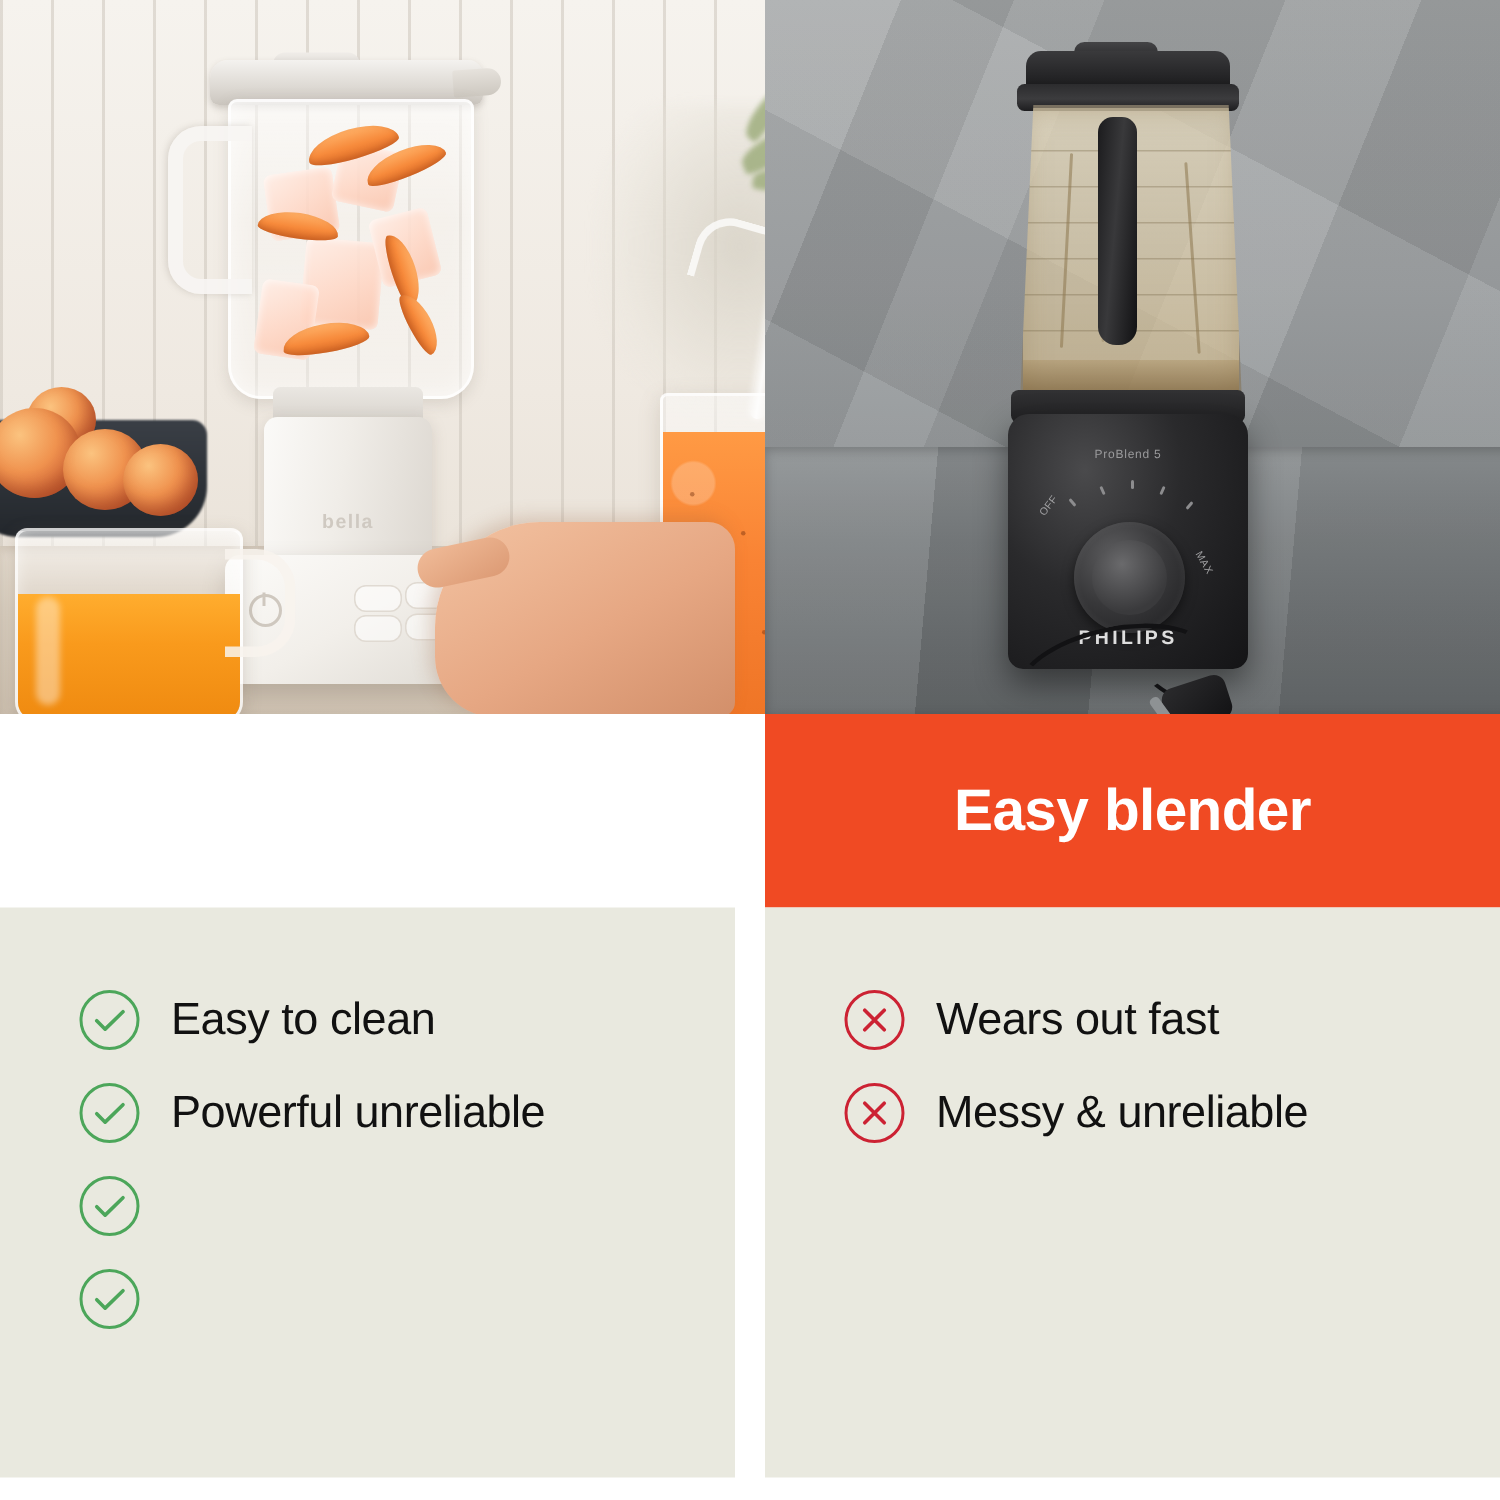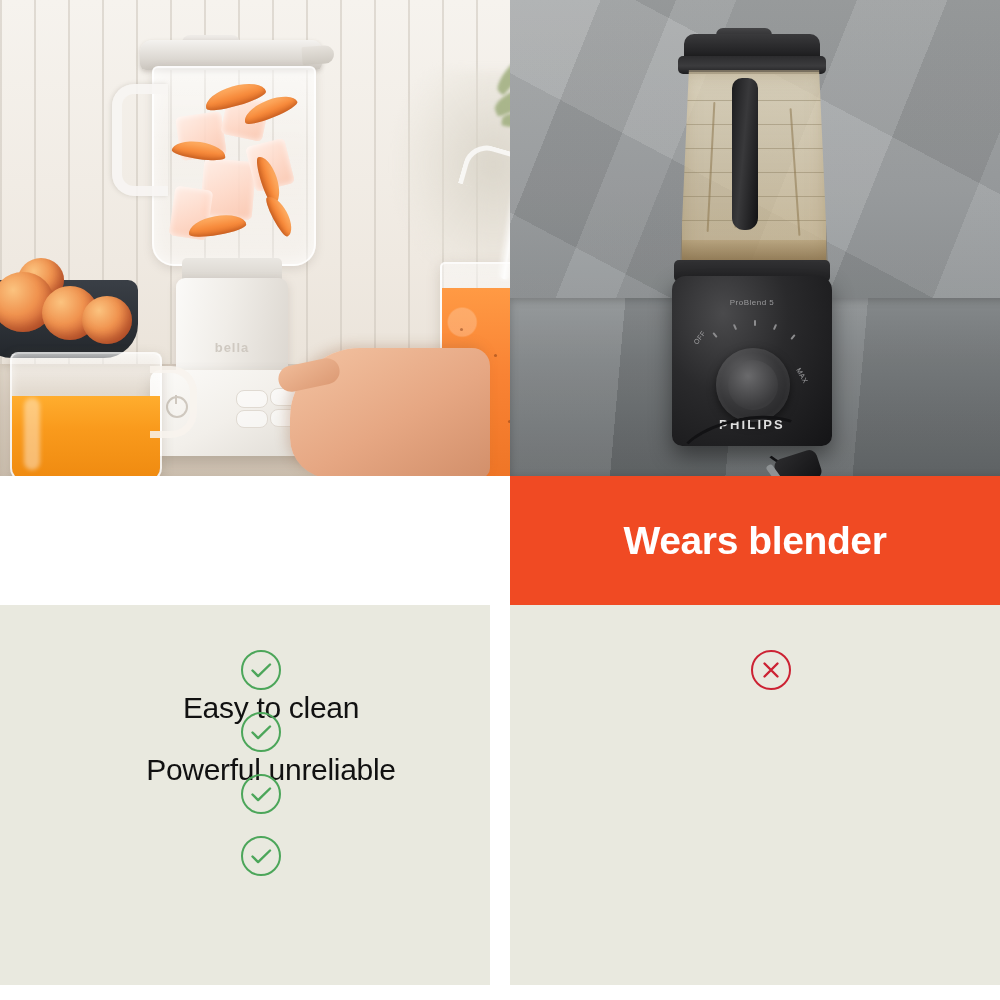--- a/index.html
+++ b/index.html
@@ -270,21 +270,21 @@
   .banner h2{
     margin:0;color:#ffffff;font-size:39px;font-weight:700;letter-spacing:-.4px;
     font-family:"Liberation Sans",sans-serif;
   }
 
   
   .list{
     position:absolute;top:605px;left:0;width:490px;height:380px;
     background:#e9e9df;padding-top:44px;box-sizing:border-box;
   }
-  .row{display:flex;align-items:center;height:62px;padding-left:52px;flex-direction:column;}
+  .row{display:flex;align-items:center;height:62px;padding-left:52px;}
   .ico{width:42px;height:42px;flex:0 0 42px;margin-right:20px;}
   .ico svg{display:block;width:42px;height:42px;}
   .row span.txt{
     font-size:30px;color:#111111;font-weight:500;letter-spacing:-.3px;
     font-family:"Liberation Sans",sans-serif;white-space:nowrap;
   }
 </style>
 </head>
 <body>
 
@@ -440,28 +440,38 @@
         <div class="cord c1"></div>
         <div class="cord c2"></div>
         <div class="plug">
           <div class="prong" style="left:-6px;top:2px;transform:rotate(-18deg);"></div>
 
         </div>
       </div>
     </div>
 
     <div class="banner">
-      <h2>Wears blender</h2>
+      <h2>Easy blender</h2>
     </div>
 
     <div class="list">
       <div class="row">
         <span class="ico">
           <svg viewBox="0 0 42 42">
               <circle cx="21" cy="21" r="19" fill="none" stroke="#cc2233" stroke-width="2"></circle>
               <path d="M14.5 14.5 L27.5 27.5 M27.5 14.5 L14.5 27.5" fill="none" stroke="#cc2233" stroke-width="2.4" stroke-linecap="round"></path>
             </svg>
         </span>
+        <span class="txt">Wears out fast</span>
+      </div>
+      <div class="row">
+        <span class="ico">
+          <svg viewBox="0 0 42 42">
+              <circle cx="21" cy="21" r="19" fill="none" stroke="#cc2233" stroke-width="2"></circle>
+              <path d="M14.5 14.5 L27.5 27.5 M27.5 14.5 L14.5 27.5" fill="none" stroke="#cc2233" stroke-width="2.4" stroke-linecap="round"></path>
+            </svg>
+        </span>
+        <span class="txt">Messy &amp; unreliable</span>
       </div>
     </div>
   </div>
 
 </div>
 
 </body></html>

